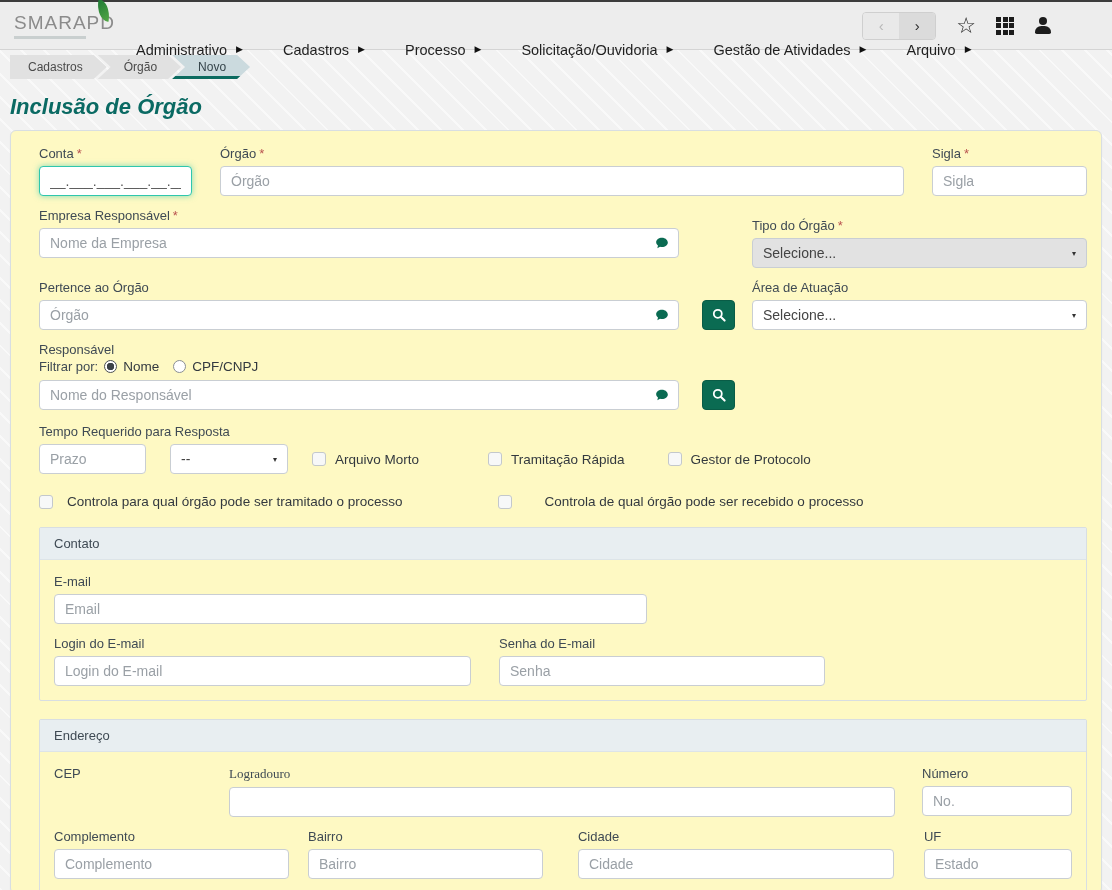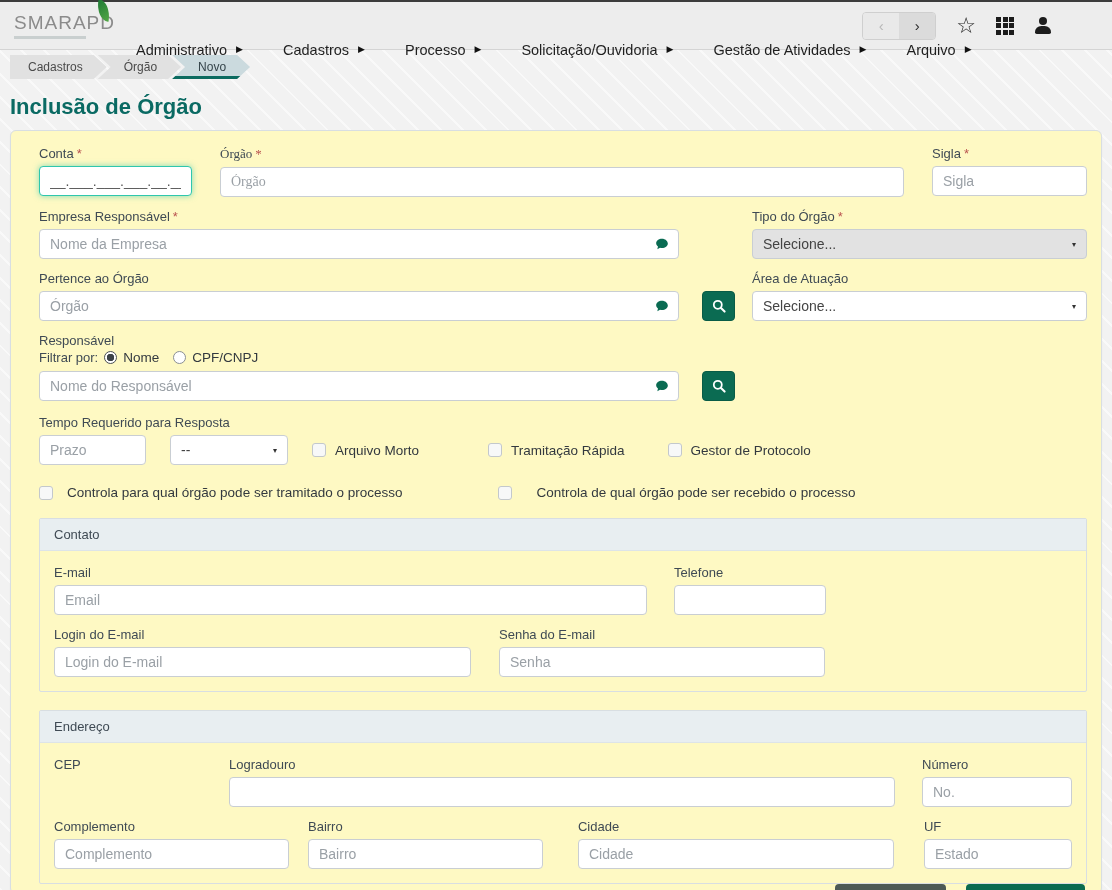--- a/index.html
+++ b/index.html
@@ -57,21 +57,21 @@
     clip-path: polygon(0 0, calc(100% - 13px) 0, 100% 50%, calc(100% - 13px) 100%, 0 100%);
     margin-right:3px;
   }
   .crumb + .crumb {
     clip-path: polygon(0 0, calc(100% - 13px) 0, 100% 50%, calc(100% - 13px) 100%, 0 100%, 13px 50%);
     padding-left:26px; margin-left:-12px;
   }
   .crumb.active { background:linear-gradient(to top,#0b6b60 3px,#cbdade 3px); color:#35444a; }
 
   
-  .page-title { margin:10px 0 10px 10px; font-size:22px; font-weight:bold; color:#0a6a63; }
+  .page-title { margin:10px 0 10px 10px; font-size:22px; font-weight:bold; color:#0a6a63;font-style:italic; }
 
   
   .panel {
     margin:0 10px; background:#fef9c3; border:1px solid #d8dee2; border-radius:6px;
     padding:15px 14px 14px 28px; height:764px; box-shadow:0 1px 2px rgba(0,0,0,.04);
     display:flex; flex-direction:column;
   }
   .row { display:flex; }
   .field-label { font-size:13px; color:#3f4a54; margin-bottom:5px; display:block; }
   .req { color:#b9534f; margin-left:3px; }
@@ -183,41 +183,41 @@
 
 <div class="page-title">Inclusão de Órgão</div>
 
 <div class="panel">
 
   <div class="row" style="gap:28px;">
     <div style="width:153px;">
       <label class="field-label"><span>Conta</span><span class="req">*</span></label>
       <input class="tinput focused" value="__.___.___.___.__.__" style="">
     </div>
-    <div style="flex:1;font-family:Liberation Serif, serif;">
+    <div style="flex:1;">
       <label class="field-label"><span>Órgão</span><span class="req">*</span></label>
       <input class="tinput" placeholder="Órgão" style="">
     </div>
     <div style="width:155px;">
       <label class="field-label"><span>Sigla</span><span class="req">*</span></label>
       <input class="tinput" placeholder="Sigla" style="">
     </div>
   </div>
 
   <div class="row mt12" style="justify-content:space-between;">
     <div style="width:640px;">
       <label class="field-label"><span>Empresa Responsável</span><span class="req">*</span></label>
       <div class="iwrap">
         <input class="tinput" placeholder="Nome da Empresa" style="">
         <svg class="bubble" viewBox="0 0 24 24">
             <path fill="#0a6b52" d="M12 3C6.5 3 2 6.4 2 10.7c0 2.2 1.2 4.2 3.1 5.6L4 21l4.6-2.4c1.1.3 2.2.4 3.4.4 5.5 0 10-3.4 10-7.7S17.5 3 12 3z"></path>
           </svg>
       </div>
     </div>
-    <div style="width:335px;">
+    <div style="width:335px;margin-top:10px;">
       <label class="field-label"><span>Tipo do Órgão</span><span class="req">*</span></label>
       <div class="fselect disabled">
         <span>Selecione...</span>
         <span class="caret">▾</span>
       </div>
     </div>
   </div>
 
   <div class="row mt12" style="justify-content:space-between;">
     <div>
@@ -296,38 +296,34 @@
         <span>Gestor de Protocolo</span>
       </span>
     </div>
   </div>
 
   <div class="row" style="margin-top:20px; align-items:center;">
     <span class="cb-item" style="gap:14px;align-items:flex-end;">
       <span class="cb"></span>
       <span>Controla para qual órgão pode ser tramitado o processo</span>
     </span>
-    <span class="cb-item" style="gap:24px; margin-left:96px;">
+    <span class="cb-item" style="gap:32px; margin-left:96px;">
       <span class="cb"></span>
       <span>Controla de qual órgão pode ser recebido o processo</span>
     </span>
   </div>
 
   <div class="section">
     <div class="section-head">Contato</div>
     <div class="section-body">
       <div class="row">
         <div style="width:593px;">
           <label class="field-label">E-mail</label>
           <input class="tinput" placeholder="Email" style="">
         </div>
-        <div style="width:152px; margin-left:27px;">
-          <label class="field-label">Telefone</label>
-          <input class="tinput" placeholder="" style="">
-        </div>
       </div>
       <div class="row mt12">
         <div style="width:417px;">
           <label class="field-label">Login do E-mail</label>
           <input class="tinput" placeholder="Login do E-mail" style="">
         </div>
         <div style="width:326px; margin-left:28px;">
           <label class="field-label">Senha do E-mail</label>
           <input class="tinput" placeholder="Senha" style="">
         </div>
@@ -335,21 +331,21 @@
     </div>
   </div>
 
   <div class="section">
     <div class="section-head">Endereço</div>
     <div class="section-body">
       <div class="row">
         <div style="width:148px;">
           <label class="field-label">CEP</label>
         </div>
-        <div style="flex:1; margin-left:27px;">
+        <div style="flex:1; margin-left:27px;font-family:Liberation Serif, serif;">
           <label class="field-label">Logradouro</label>
           <input class="tinput" placeholder="" style="">
         </div>
         <div style="width:150px; margin-left:27px;">
           <label class="field-label">Número</label>
           <input class="tinput" placeholder="No." style="">
         </div>
       </div>
       <div class="row mt12">
         <div style="width:238px;">

